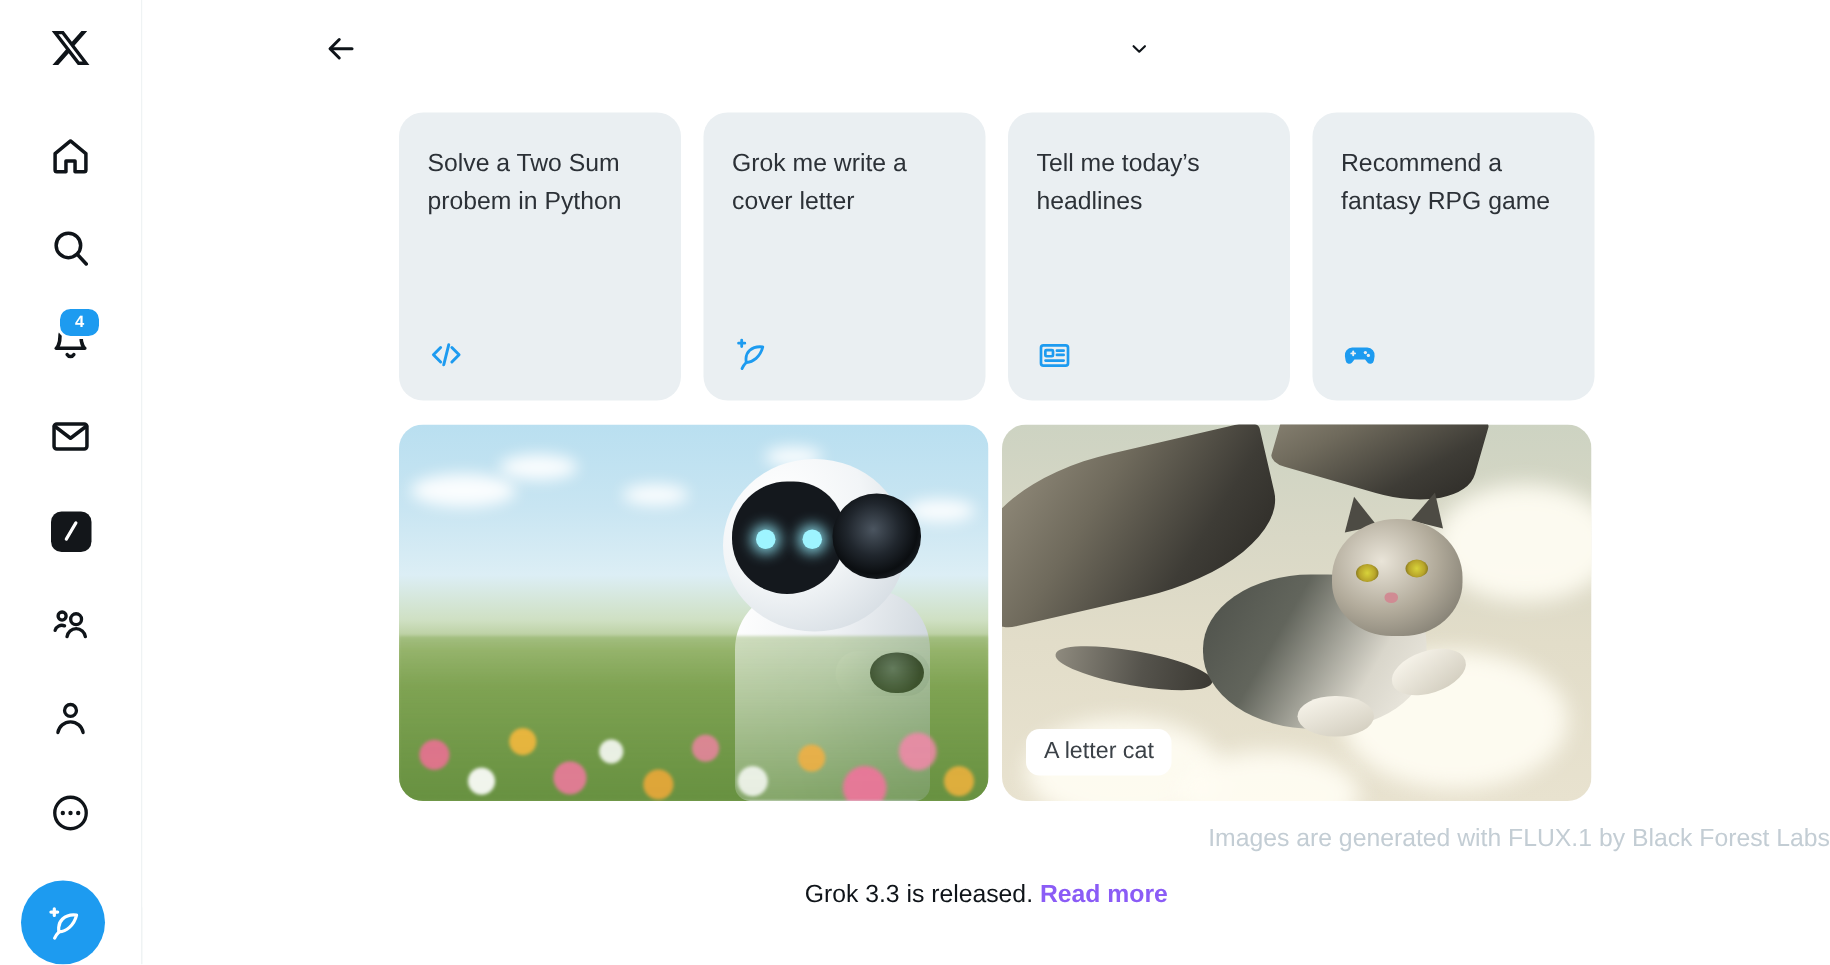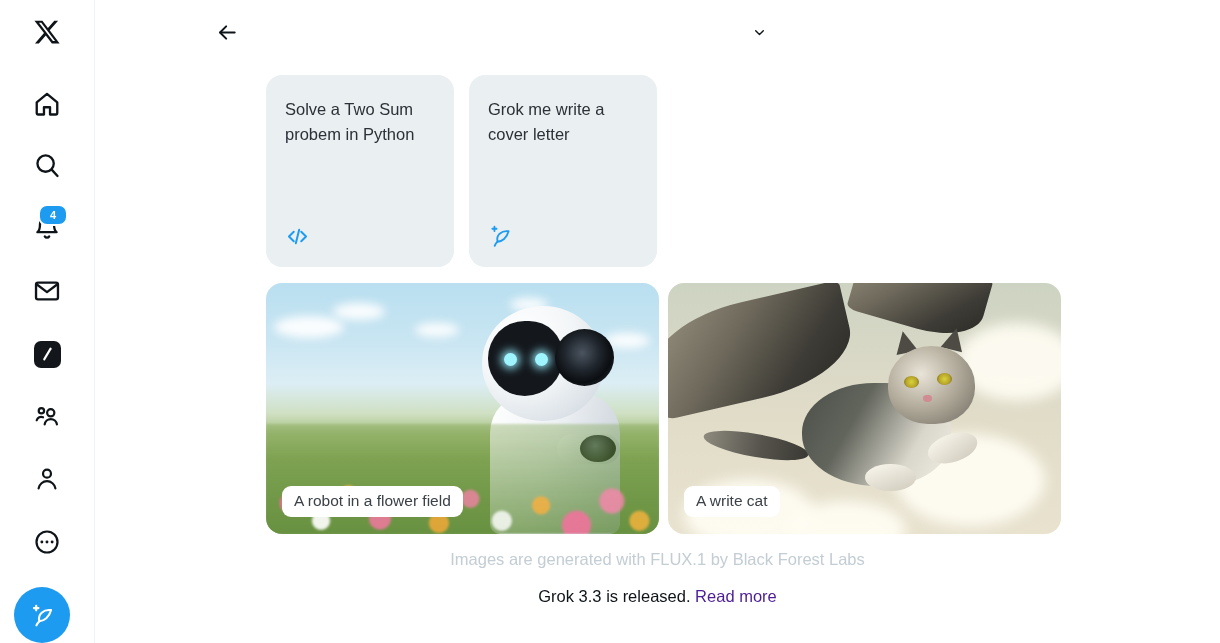--- a/index.html
+++ b/index.html
@@ -407,37 +407,38 @@
     position: absolute;
     width: 13%;
     height: 11%;
     border-radius: 50%;
     background: linear-gradient(160deg,#fbf8ef,#cfcabb);
   }
 
   
   .flux-note {
     margin-top: 13px;
-    text-align: center;
+    text-align: right;
     font-size: 16.5px;
     color: #c3cdd4;
     line-height: 24px;
   }
 
   .release-note {
     margin-top: 13px;
     text-align: center;
     font-size: 16.5px;
     color: #0f1419;
     line-height: 24px;
   }
   .release-link {
-    color: #4c1d95;
+    color: #8b5cf6;
     text-decoration: none;
     cursor: pointer;
+    font-weight: bold;
   }
 
   
   .next-row {
     display: grid;
     grid-template-columns: repeat(2, 376px);
     gap: 32px;
     margin-left: 171px;
     margin-top: 21px;
   }
@@ -588,21 +589,43 @@
             <span class="suggest-text">Grok me write a cover letter</span>
             <span class="suggest-icon">
               <svg width="25" height="25" viewBox="0 0 24 24" fill="none" stroke="#1d9bf0" stroke-width="1.8" stroke-linecap="round" stroke-linejoin="round">
                 <path d="M6.2 2.6v4.1M4.2 4.6h4"></path>
                 <path d="M19.7 7c-1.6 6.5-6.3 9.7-10.5 10 0 0-1.3-4.6 2-7.7C13.9 6.9 17.5 6.7 19.7 7z"></path>
                 <path d="M9.1 17c-1.2 1.2-2.1 2.5-2.7 3.9"></path>
               </svg>
             </span>
           </button>
 
-
+          <button class="suggest-card">
+            <span class="suggest-text">Tell me today’s headlines</span>
+            <span class="suggest-icon">
+              <svg width="24" height="24" viewBox="0 0 24 24" fill="none" stroke="#1d9bf0" stroke-width="1.8" stroke-linecap="round" stroke-linejoin="round">
+                <rect x="3" y="5.2" width="18" height="13.6" rx="1.6"></rect>
+                <rect x="5.9" y="8.4" width="5.1" height="4.1" rx="0.7"></rect>
+                <path d="M13.6 8.8h4.5M13.6 11.6h4.5M6 15.4h12.1"></path>
+              </svg>
+            </span>
+          </button>
+
+          <button class="suggest-card">
+            <span class="suggest-text">Recommend a fantasy RPG game</span>
+            <span class="suggest-icon">
+              <svg width="25" height="25" viewBox="0 0 24 24">
+                <path fill="#1d9bf0" d="M7.2 7.4h9.6a4.8 4.8 0 0 1 4.7 5.6l-.5 2.9a2.3 2.3 0 0 1-4.1 1l-1.5-1.9H8.6l-1.5 1.9a2.3 2.3 0 0 1-4.1-1l-.5-2.9a4.8 4.8 0 0 1 4.7-5.6z"></path>
+                <rect x="6" y="10.5" width="3.6" height="1.25" rx="0.6" fill="#eaeff2"></rect>
+                <rect x="7.18" y="9.32" width="1.25" height="3.6" rx="0.6" fill="#eaeff2"></rect>
+                <circle cx="15.6" cy="10.6" r="1.05" fill="#eaeff2"></circle>
+                <circle cx="17.5" cy="12.4" r="1.05" fill="#eaeff2"></circle>
+              </svg>
+            </span>
+          </button>
         </div>
 
         <div class="img-row">
 
           <div class="img-card">
             <div class="scene sky-field">
               <div class="cloud" style="left:2%;top:13%;width:70px;height:22px;"></div>
               <div class="cloud" style="left:17%;top:8%;width:52px;height:17px;"></div>
               <div class="cloud" style="left:38%;top:16%;width:44px;height:14px;"></div>
               <div class="cloud" style="left:62%;top:6%;width:38px;height:13px;"></div>
@@ -611,21 +634,20 @@
               <div class="robot-body"></div>
               <div class="robot-arm"></div>
               <div class="robot-joint"></div>
               <div class="robot-head"></div>
               <div class="robot-face"></div>
               <div class="robot-eye" style="left:60.5%;top:28%;"></div>
               <div class="robot-eye" style="left:68.5%;top:28%;"></div>
               <div class="robot-lens"></div>
               <div class="ground-blur"></div>
             </div>
-            <span class="img-caption">A robot in a flower field</span>
           </div>
 
           <div class="img-card">
             <div class="scene sky-clouds">
               <div class="puff" style="right:-4%;top:16%;width:120px;height:78px;"></div>
               <div class="puff" style="right:4%;bottom:3%;width:150px;height:92px;"></div>
               <div class="puff" style="left:4%;bottom:-6%;width:130px;height:70px;"></div>
               <div class="puff" style="left:30%;bottom:-10%;width:120px;height:58px;"></div>
 
               <div class="wing" style="left:-4%;top:7%;width:51%;height:39%;transform:rotate(-13deg);"></div>
@@ -635,21 +657,21 @@
               <div class="cat-body"></div>
               <div class="cat-paw" style="left:50%;top:72%;"></div>
               <div class="cat-paw" style="left:66%;top:60%;transform:rotate(-18deg);"></div>
               <div class="cat-ear" style="left:57.5%;top:19%;transform:rotate(-12deg);"></div>
               <div class="cat-ear" style="left:70%;top:18%;transform:rotate(14deg);"></div>
               <div class="cat-head"></div>
               <div class="cat-eye" style="left:60%;top:37%;"></div>
               <div class="cat-eye" style="left:68.5%;top:36%;"></div>
               <div class="cat-nose" style="left:65%;top:44.5%;"></div>
             </div>
-            <span class="img-caption">A write cat</span>
+            <span class="img-caption">A letter cat</span>
           </div>
         </div>
 
         <p class="flux-note">Images are generated with FLUX.1 by Black Forest Labs</p>
 
         <p class="release-note">
           <span>Grok 3.3 is released.</span>
           <a class="release-link">Read more</a>
         </p>
 

